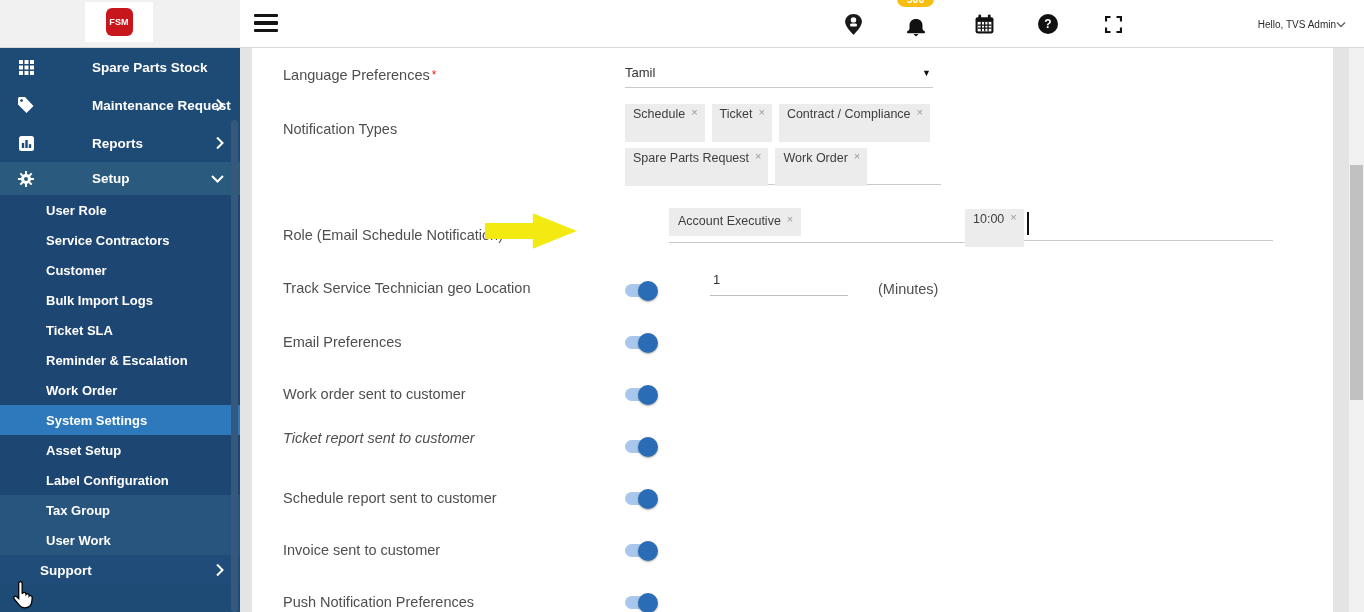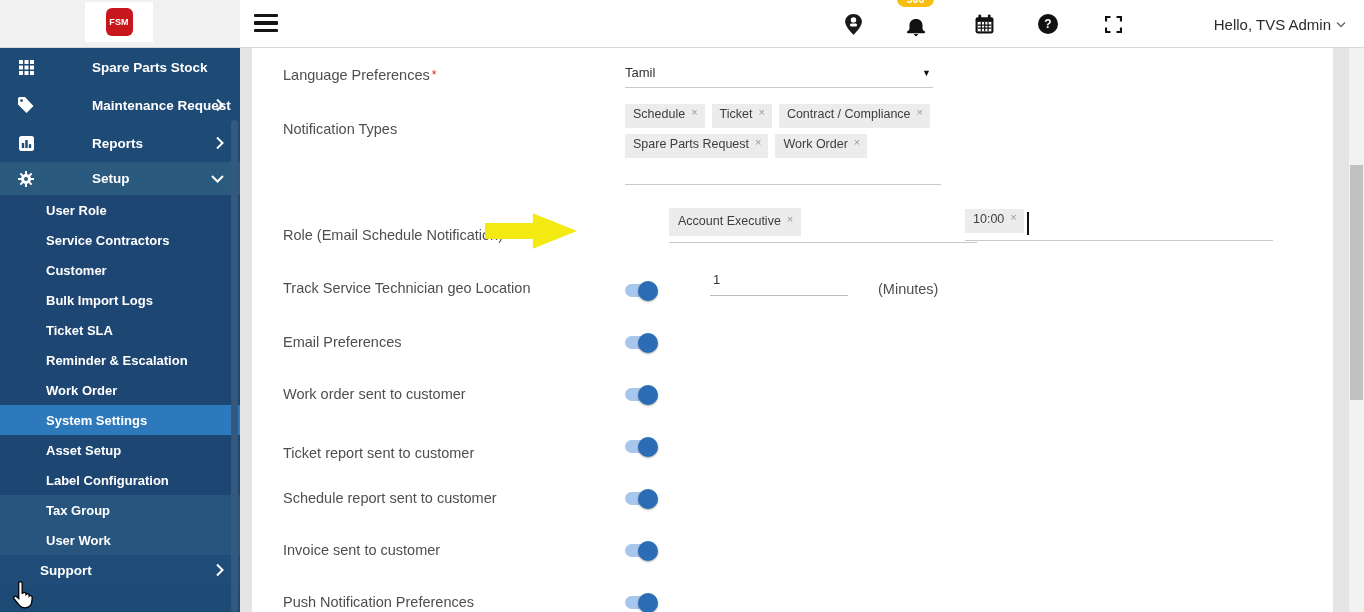--- a/index.html
+++ b/index.html
@@ -17,21 +17,21 @@
     font-size:9px; font-weight:bold; display:flex; align-items:center; justify-content:center; letter-spacing:.2px; }
   .hamburger { position:absolute; left:254px; top:14px; width:24px; height:20px; cursor:pointer; }
   .hamburger span { display:block; width:24px; height:3.4px; background:#141414; border-radius:1px; margin-bottom:4px; }
   .hicon { position:absolute; top:0; height:48px; display:flex; align-items:center; justify-content:center; }
   .badge { position:absolute; left:-5px; top:-9px; min-width:37px; height:16px; background:#f7bd11;
     border-radius:9px; color:#fff; font-size:10.5px; font-weight:bold; display:flex;
     align-items:center; justify-content:center; padding:0 5px; }
   .help-circle { width:20px; height:20px; border-radius:50%; background:#111; color:#fff;
     font-size:12px; font-weight:bold; display:flex; align-items:center; justify-content:center; }
   .greeting { position:absolute; right:18px; top:0; height:48px; display:flex; align-items:center;
-    font-size:15px; color:#2b2b2b; gap:5px; cursor:pointer; }
+    font-size:10px; color:#2b2b2b; cursor:pointer; }
 
   
   .sidebar { position:absolute; left:0; top:48px; width:240px; height:564px; background:#1e4a76; z-index:20; }
   .sb-top { position:relative; display:flex; align-items:center; height:38px; padding-left:14px;
     color:#fff; font-size:13.5px; font-weight:bold; cursor:pointer;gap:45px; }
   .sb-top .sb-ico { width:24px; display:flex; justify-content:center; }
   .sb-top .sb-label { margin-left:9px; }
   .sb-chev { position:absolute; right:16px; top:50%; transform:translateY(-50%); }
   .sb-top.expanded { background:#2a5a7d; height:33px; }
   .sb-sub { display:flex; align-items:center; height:30px; padding-left:46px; color:#fff;
@@ -51,21 +51,21 @@
   
   .content { position:absolute; left:252px; top:48px; width:1081px; height:564px; background:#fff; }
   .flabel { position:absolute; left:31px; font-size:14.5px; color:#4f4f4f; line-height:20px; }
   .req { color:#e2231a; font-size:12px; vertical-align:top; margin-left:2px; }
   .uline { border-bottom:1px solid #c9c9c9; }
   .select { position:absolute; left:373px; top:10px; width:308px; height:30px; font-size:13px;
     color:#333; display:flex; align-items:center; cursor:pointer; }
   .select .caret-dn { position:absolute; right:2px; font-size:9px; color:#111; }
   .chipbox { position:absolute; display:flex; flex-wrap:wrap; gap:6px 7px; align-content:flex-start; }
   .chip { background:#ececec; color:#3d3d3d; font-size:12.5px; padding:3px 7px 12px 8px;
-    white-space:nowrap; display:inline-flex; align-items:flex-start; height:24px; cursor:default; }
+    white-space:nowrap; display:inline-flex; align-items:flex-start; height:38px; cursor:default; }
   .chip .x { color:#9a9a9a; font-size:11px; margin-left:6px; line-height:11px; cursor:pointer; }
   .chip.big { height:28px; padding:6px 8px 6px 9px; }
   .toggle { position:absolute; left:373px; width:30px; height:13px; border-radius:7px;
     background:#a9c7ed; cursor:pointer; }
   .toggle .knob { position:absolute; right:-3px; top:-3.5px; width:20px; height:20px; border-radius:50%;
     background:#2a6db6; box-shadow:0 1px 2px rgba(0,0,0,.35); }
   .numinput { position:absolute; left:458px; top:224px; width:138px; height:24px;
     border-bottom:1px solid #bdbdbd; font-size:13px; color:#333; padding-left:3px; }
   .unit { position:absolute; left:626px; top:233px; font-size:14.5px; color:#4f4f4f; }
   .arrow { position:absolute; left:233px; top:162px; width:92px; height:42px; background:#f3ea12;
@@ -300,21 +300,21 @@
     <div class="flabel" style="top:284px;">Email Preferences</div>
     <div class="toggle" style="top:288px;">
         <div class="knob"></div>
       </div>
 
     <div class="flabel" style="top:336px;">Work order sent to customer</div>
     <div class="toggle" style="top:340px;">
         <div class="knob"></div>
       </div>
 
-    <div class="flabel" style="top:395px;">Ticket report sent to customer</div>
+    <div class="flabel" style="top:380px;font-style:italic;">Ticket report sent to customer</div>
     <div class="toggle" style="top:392px;">
         <div class="knob"></div>
       </div>
 
     <div class="flabel" style="top:440px;">Schedule report sent to customer</div>
     <div class="toggle" style="top:444px;">
         <div class="knob"></div>
       </div>
 
     <div class="flabel" style="top:492px;">Invoice sent to customer</div>

